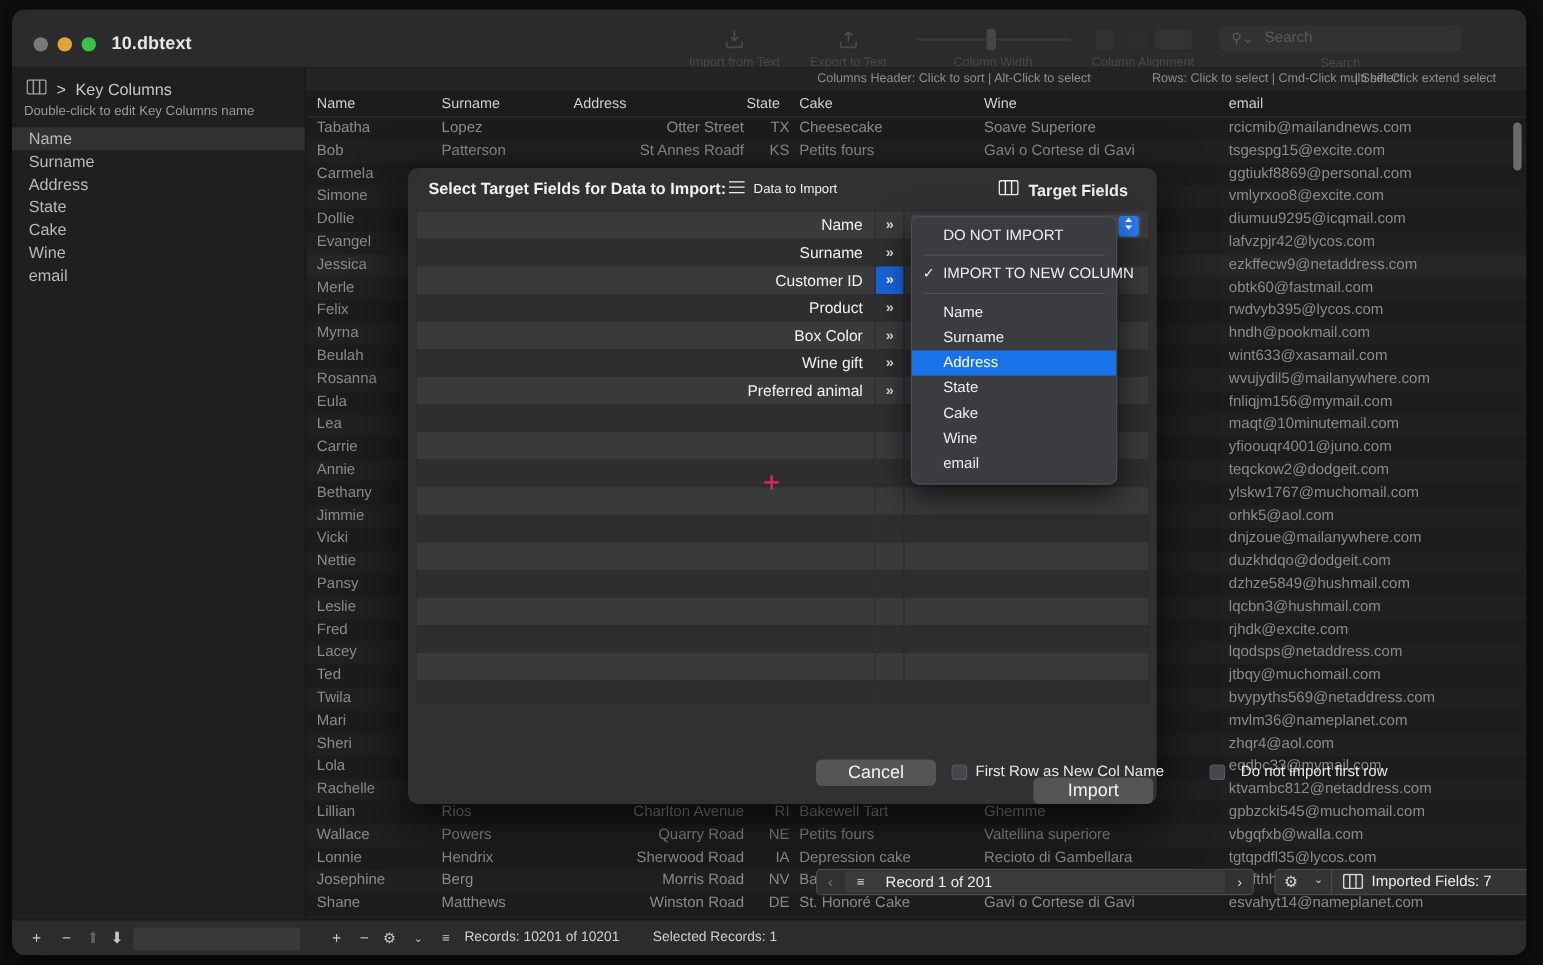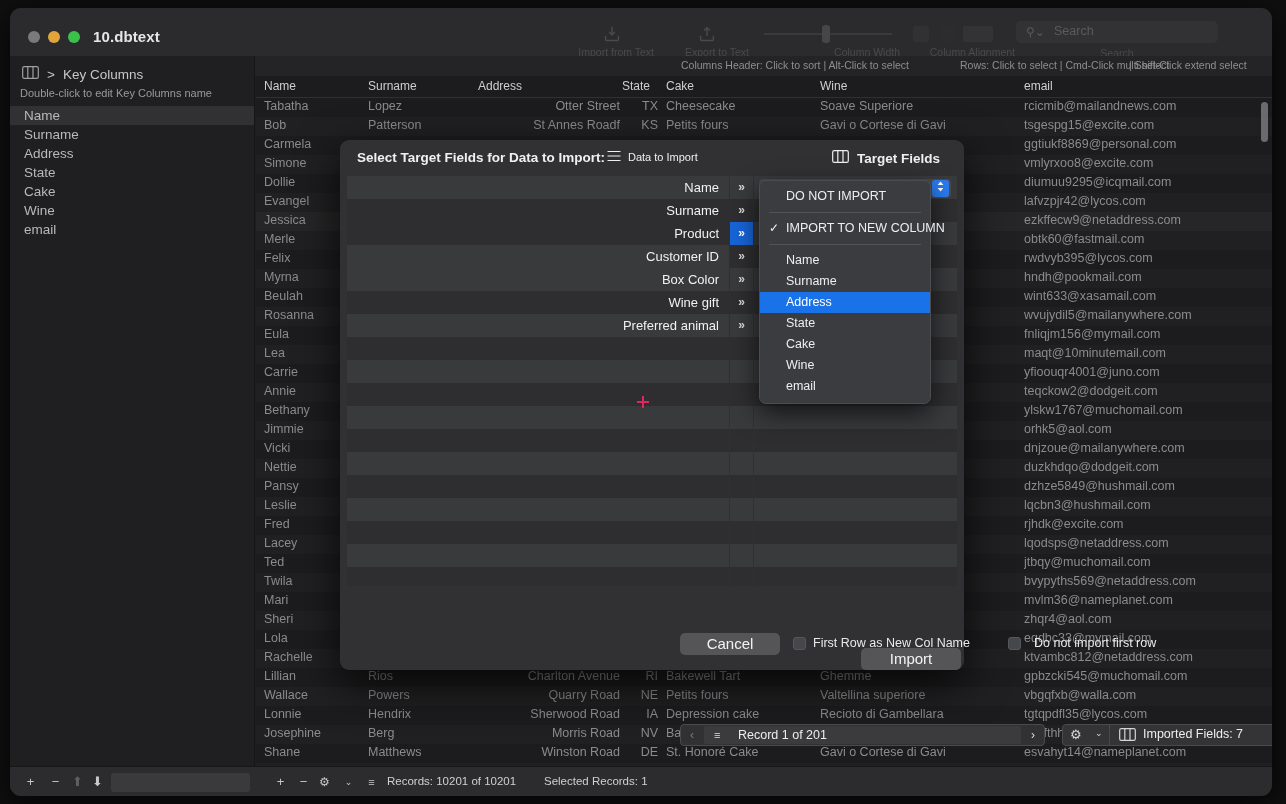--- a/index.html
+++ b/index.html
@@ -46,21 +46,21 @@
   
   .tb-item {
     position: absolute;
     text-align: center;
     color: #4a4a4c;
     font-size: 10.5px;
     user-select: none;
   }
   .tb-glyph { display:block; height: 30px; line-height: 30px; }
   .tb-glyph svg { vertical-align: middle; }
-  .tb-label { display:block; margin-top: -2px; white-space: nowrap; text-align: right; }
+  .tb-label { display:block; margin-top: -2px; white-space: nowrap; }
 
   .searchbox {
     position: absolute; left: 1006px; top: 13px;
     width: 202px; height: 22px;
     background: #323234; border-radius: 5px;
   }
   .searchbox .ph {
     position: absolute; left: 38px; top: 3px;
     font-size: 12.5px; color: #5b5b5e;
   }
@@ -670,22 +670,22 @@
                 <line x1="11" y1="0.7" x2="11" y2="12.3"></line>
             </svg>
           </span>
           <span>Target Fields</span>
         </span>
       </div>
 
       <div class="src-list" id="src-list">
           <div class="src-row alt">Name</div>
           <div class="src-row">Surname</div>
+          <div class="src-row alt">Customer ID</div>
           <div class="src-row">Product</div>
-          <div class="src-row alt">Customer ID</div>
           <div class="src-row alt">Box Color</div>
           <div class="src-row">Wine gift</div>
           <div class="src-row alt">Preferred animal</div>
           <div class="src-row"></div>
           <div class="src-row alt"></div>
           <div class="src-row"></div>
           <div class="src-row alt"></div>
           <div class="src-row"></div>
           <div class="src-row alt"></div>
           <div class="src-row"></div>

